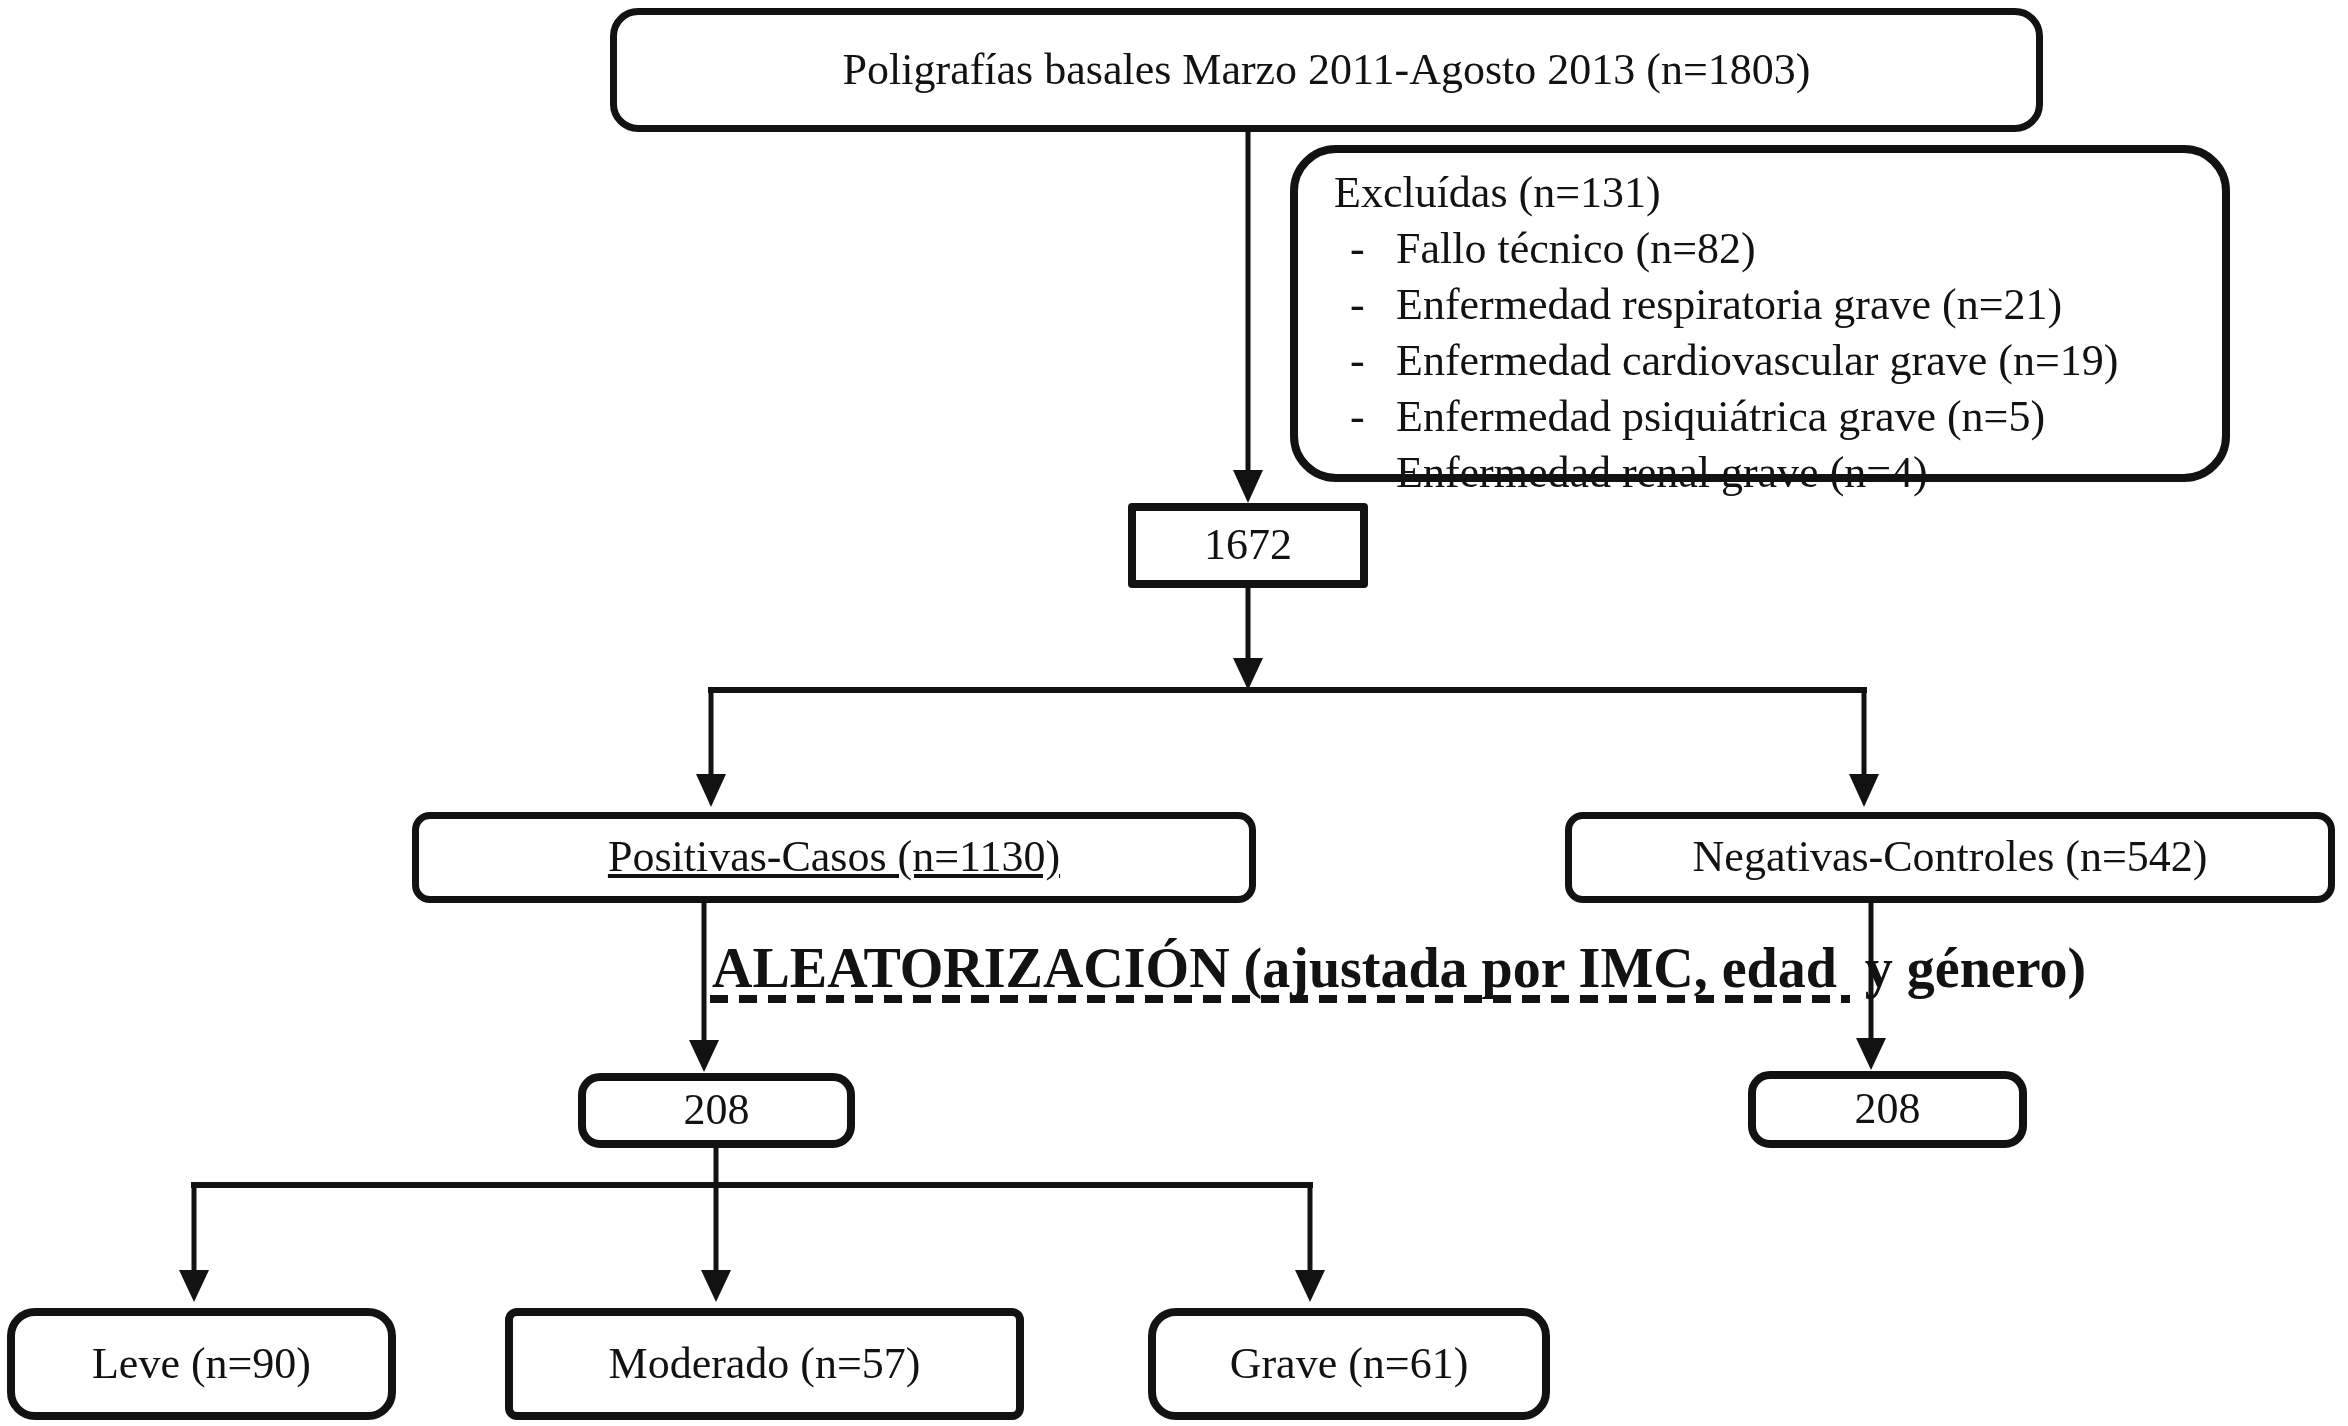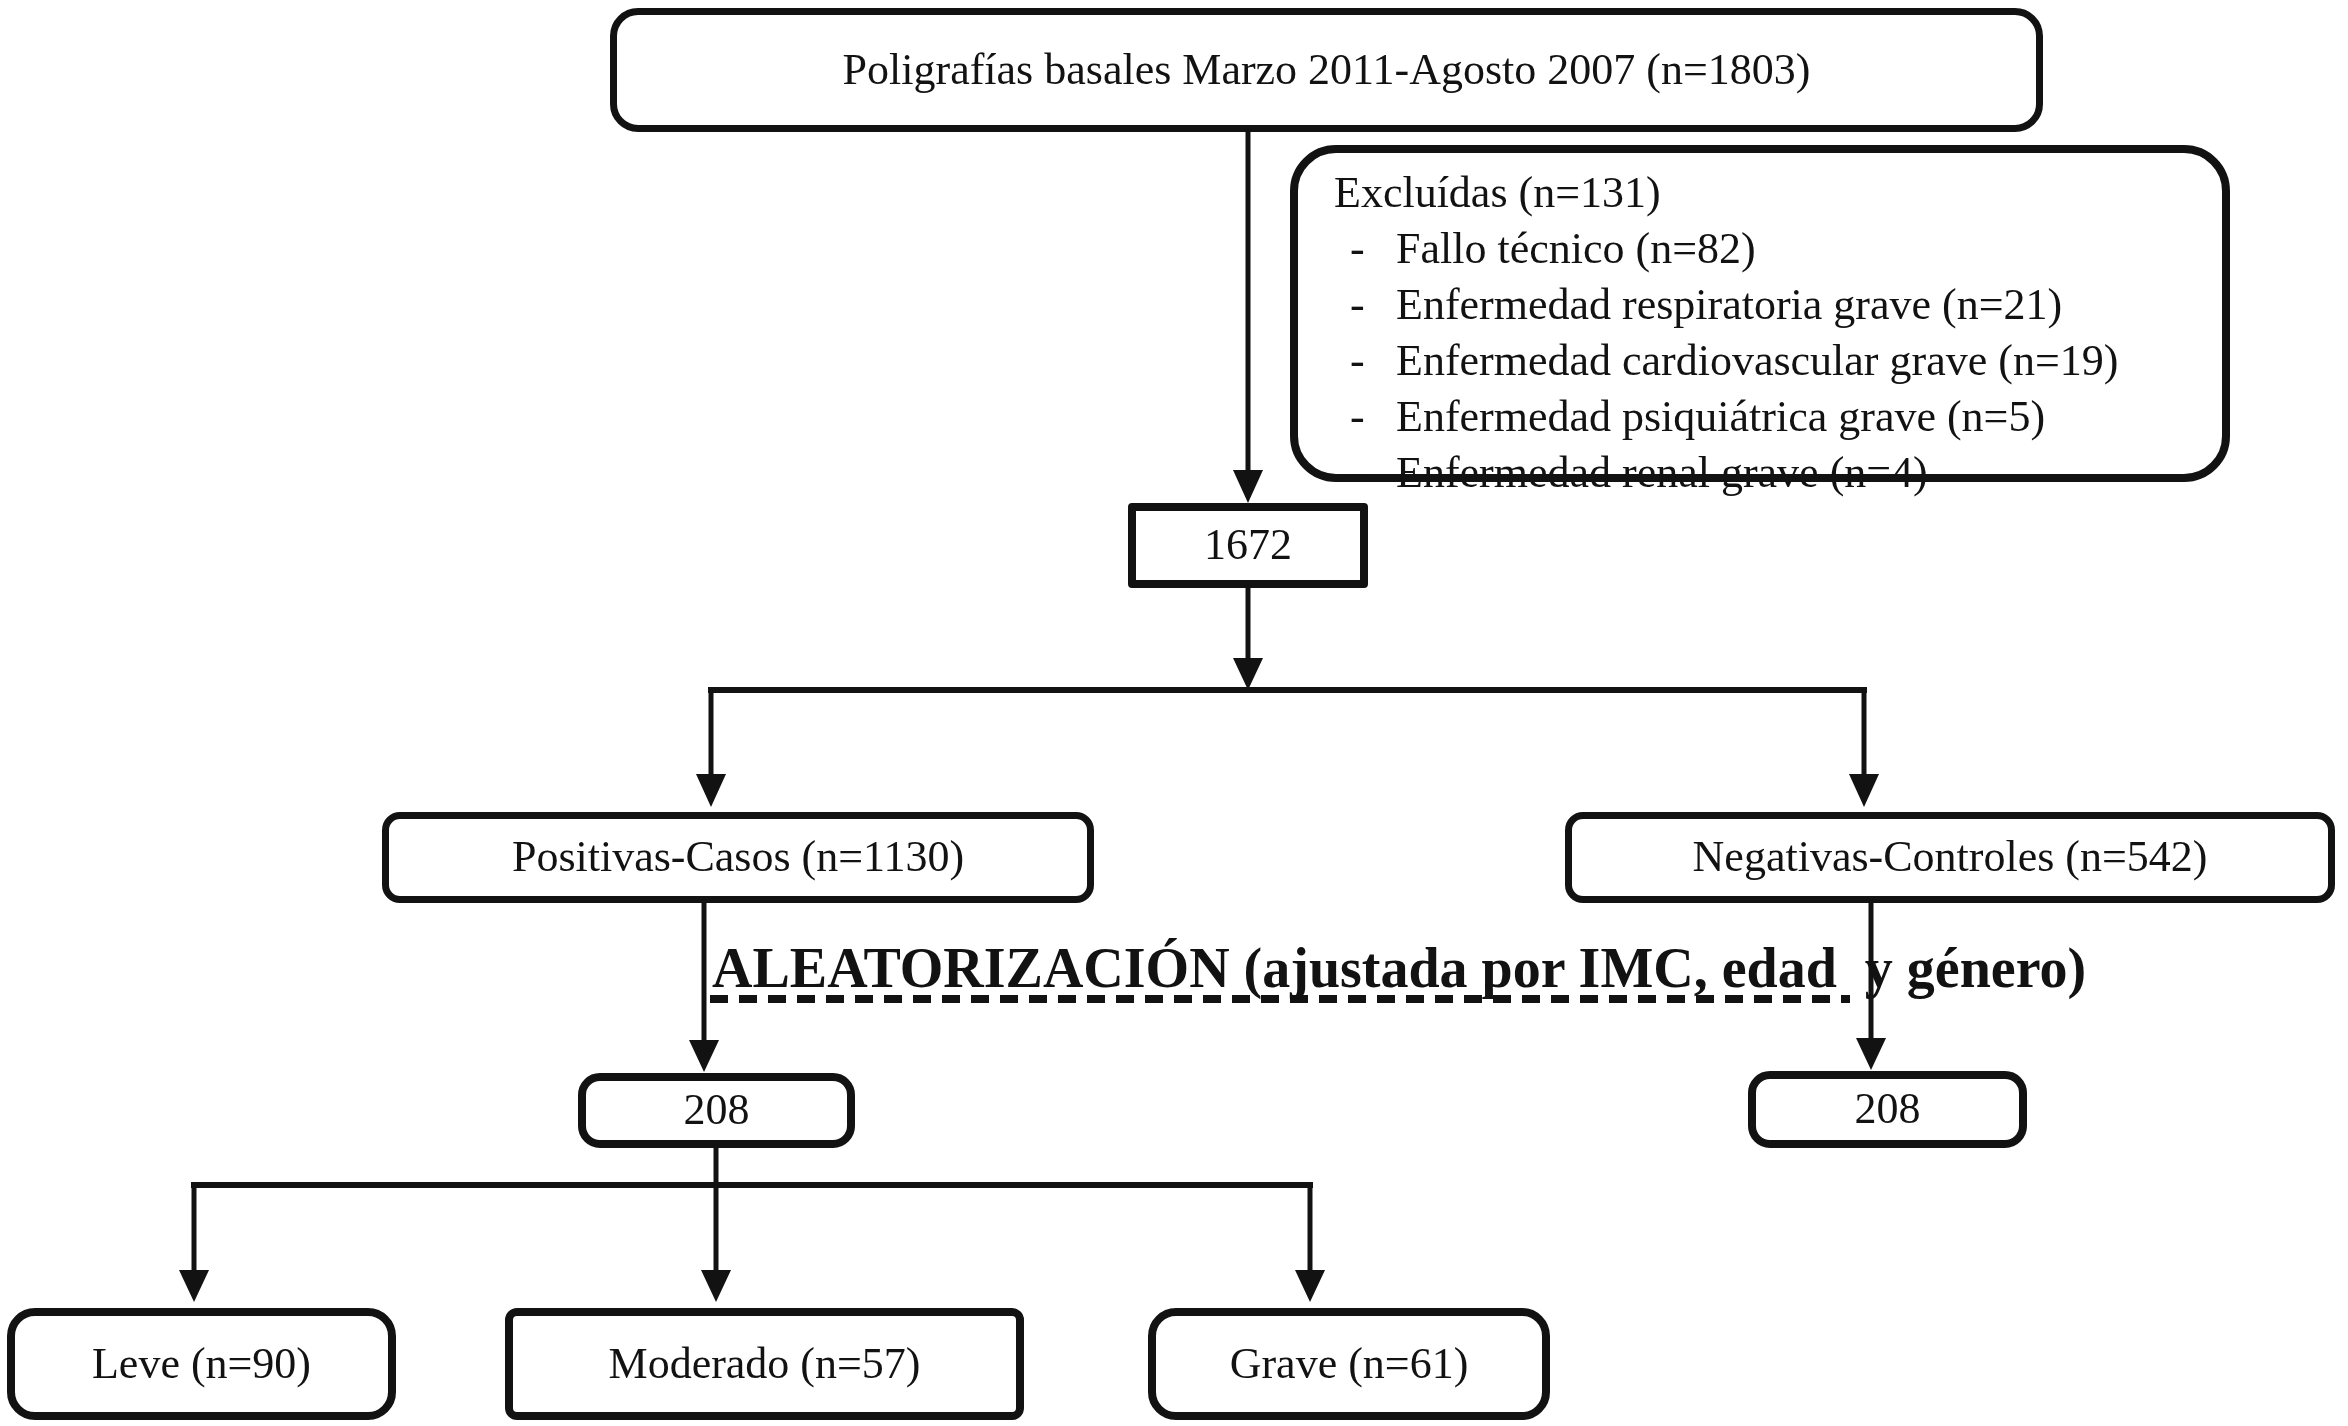--- a/index.html
+++ b/index.html
@@ -21,21 +21,21 @@
     background: #ffffff;
     display: flex;
     align-items: center;
     justify-content: center;
     font-size: 44px;
     line-height: 1.15;
     text-align: center;
   }
   .baseline-box  { left: 610px;  top: 8px;    width: 1433px; height: 124px; border-radius: 28px; }
   .box-1672      { left: 1128px; top: 503px;  width: 240px;  height: 85px;  border-width: 8px; border-radius: 4px; }
-  .positives-box { left: 382px;  top: 812px;  width: 712px;  height: 91px;  border-radius: 18px; }
+  .positives-box { left: 412px;  top: 812px;  width: 844px;  height: 91px;  border-radius: 18px; text-decoration: underline; }
   .negatives-box { left: 1565px; top: 812px;  width: 770px;  height: 91px;  border-radius: 18px; }
   .cases-208     { left: 578px;  top: 1073px; width: 277px;  height: 75px;  border-width: 8px; border-radius: 22px; }
   .controls-208  { left: 1748px; top: 1071px; width: 279px;  height: 77px;  border-width: 8px; border-radius: 22px; }
   .leve-box      { left: 7px;    top: 1308px; width: 389px;  height: 112px; border-width: 8px; border-radius: 28px; }
   .moderado-box  { left: 505px;  top: 1308px; width: 519px;  height: 112px; border-width: 8px; border-radius: 12px; }
   .grave-box     { left: 1148px; top: 1308px; width: 402px;  height: 112px; border-width: 8px; border-radius: 28px; }
 
   .excluded-box {
     left: 1290px; top: 145px; width: 940px; height: 337px;
     border-width: 8px; border-radius: 46px;
@@ -91,21 +91,21 @@
     <line x1="191" y1="1185" x2="1313" y2="1185" stroke="#121212" stroke-width="6"></line>
     <line x1="194" y1="1185" x2="194" y2="1270" stroke="#121212" stroke-width="5"></line>
     <polygon points="179,1270 209,1270 194,1302" fill="#121212"></polygon>
     <line x1="716" y1="1185" x2="716" y2="1270" stroke="#121212" stroke-width="5"></line>
     <polygon points="701,1270 731,1270 716,1302" fill="#121212"></polygon>
     <line x1="1310" y1="1185" x2="1310" y2="1270" stroke="#121212" stroke-width="5"></line>
     <polygon points="1295,1270 1325,1270 1310,1302" fill="#121212"></polygon>
   </svg>
 
   <div class="node baseline-box">
-    <span>Poligrafías basales Marzo 2011-Agosto 2007 (n=1803)</span>
+    <span>Poligrafías basales Marzo 2011-Agosto 2013 (n=1803)</span>
   </div>
 
   <div class="node excluded-box">
     <div class="exc-title">Excluídas (n=131)</div>
     <div class="exc-item">
       <span class="dash">-</span>
       <span class="itm">Fallo técnico (n=82)</span>
     </div>
     <div class="exc-item">
       <span class="dash">-</span>

